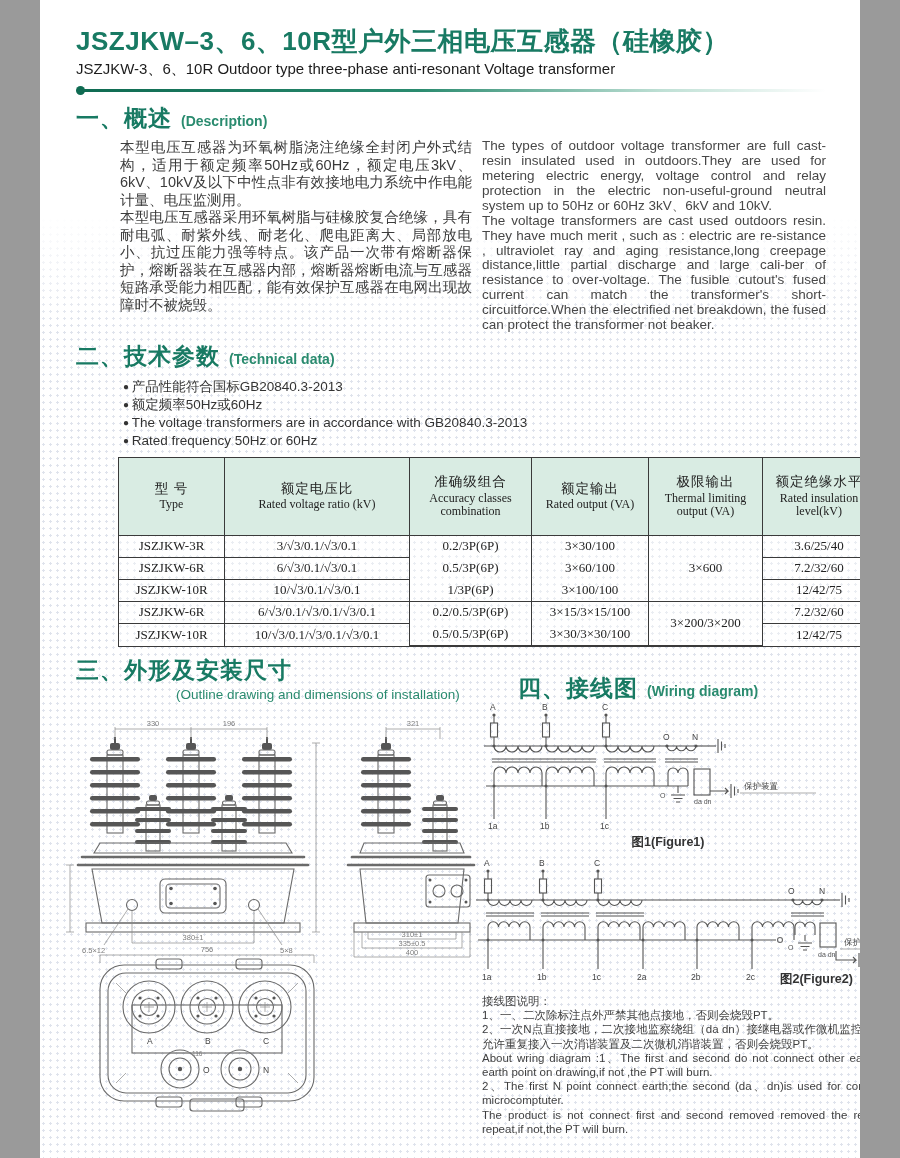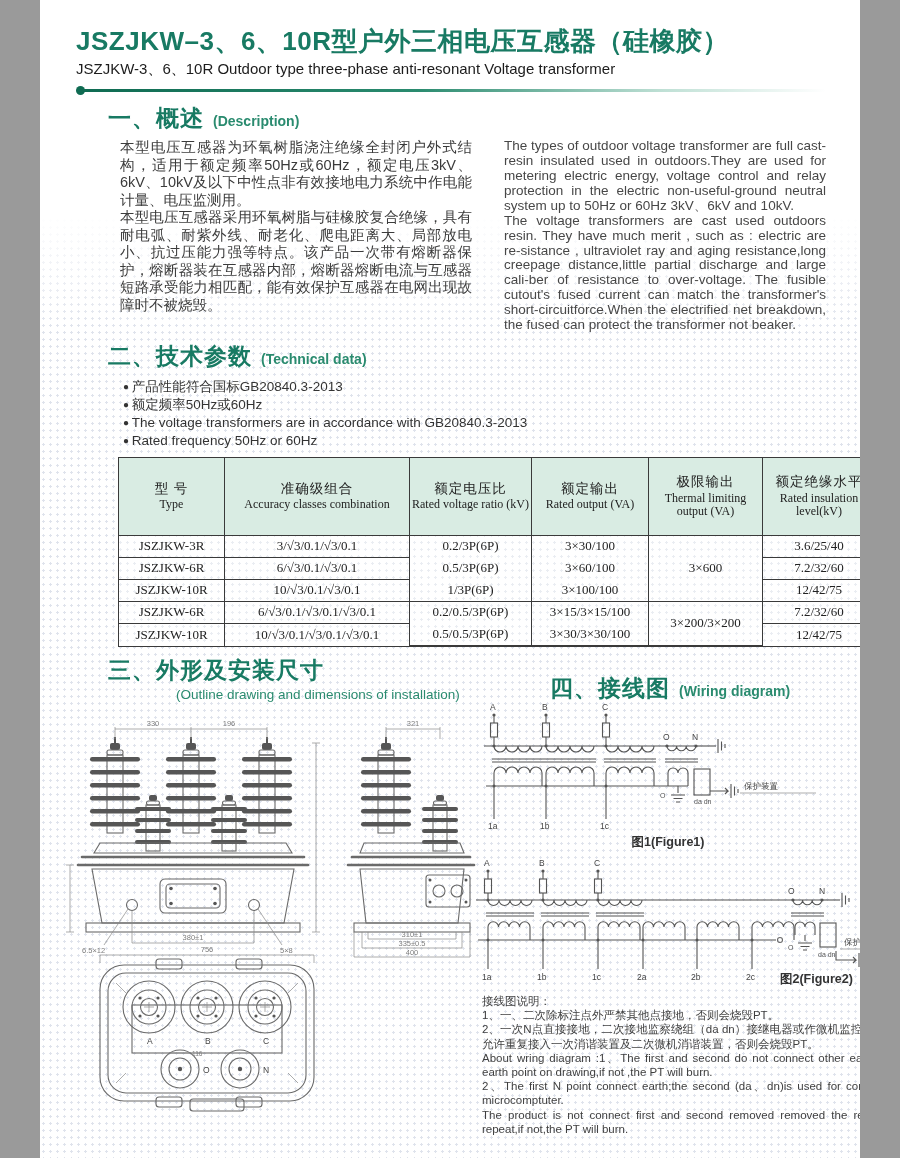--- a/index.html
+++ b/index.html
@@ -12,23 +12,23 @@
     background-repeat:no-repeat,repeat;
     font-family:"Liberation Sans",sans-serif;color:#3b3b3b;box-sizing:border-box;
     padding:26px 34px 0 36px;}
   .title{font-size:26px;font-weight:bold;color:#187a63;line-height:1.2;letter-spacing:.5px;}
   .subtitle{font-size:15px;color:#1c1c1c;margin-top:3px;}
   .divider{display:flex;align-items:center;margin-top:7px;height:9px;}
   .divider .dot{width:9px;height:9px;border-radius:50%;background:#0f6b52;flex:0 0 auto;}
   .divider .line{height:3.5px;flex:1;margin-left:-1px;
     background:linear-gradient(90deg,#0f6b52,#2a8b6f 45%,#bfe0d5 78%,rgba(255,255,255,0));}
   .sec-head{display:flex;align-items:baseline;margin-top:8px;}
-  .sec-cn{font-size:23px;font-weight:bold;color:#187a63;letter-spacing:1px;margin-left:32px;}
+  .sec-cn{font-size:23px;font-weight:bold;color:#187a63;letter-spacing:1px;}
   .sec-en{font-size:14px;font-weight:bold;color:#2a8b6f;margin-left:9px;}
-  .desc{display:flex;margin-left:44px;margin-top:5px;gap:22px;}
+  .desc{display:flex;margin-left:44px;margin-top:5px;}
   .desc-cn{width:352px;font-size:14.5px;line-height:17.5px;text-align:justify;color:#3b3b3b;}
   .desc-cn p,.desc-en p{margin:0;}
   .desc-en{flex:1;margin-left:10px;font-size:13.5px;line-height:14.9px;text-align:justify;color:#474747;}
   .bullets{margin:6px 0 0 47px;}
   .bullets .b{font-size:13.5px;line-height:18px;color:#333;}
   .bullets .b::before{content:"● ";font-size:10px;vertical-align:1px;}
   
   .tbl{display:grid;grid-template-columns:106px 185px 122px 117px 114px 112px;
     grid-template-rows:78px repeat(5,22px);
     width:756px;margin:7px 0 0 42px;border:1.6px solid #3a3a3a;
@@ -137,26 +137,26 @@
     <div class="b">The voltage transformers are in accordance with GB20840.3-2013</div>
     <div class="b">Rated frequency 50Hz or 60Hz</div>
   </div>
 
   <div class="tbl">
     <div class="tc th">
         <span class="cn">型  号</span>
         <span class="en">Type</span>
       </div>
     <div class="tc th">
+        <span class="cn">额定电压比</span>
+        <span class="en">Rated voltage ratio (kV)</span>
+      </div>
+    <div class="tc th">
         <span class="cn">准确级组合</span>
         <span class="en">Accuracy classes combination</span>
-      </div>
-    <div class="tc th">
-        <span class="cn">额定电压比</span>
-        <span class="en">Rated voltage ratio (kV)</span>
       </div>
     <div class="tc th">
         <span class="cn">额定输出</span>
         <span class="en">Rated output (VA)</span>
       </div>
     <div class="tc th">
         <span class="cn">极限输出</span>
         <span class="en">Thermal limiting output (VA)</span>
       </div>
     <div class="tc th lc">

